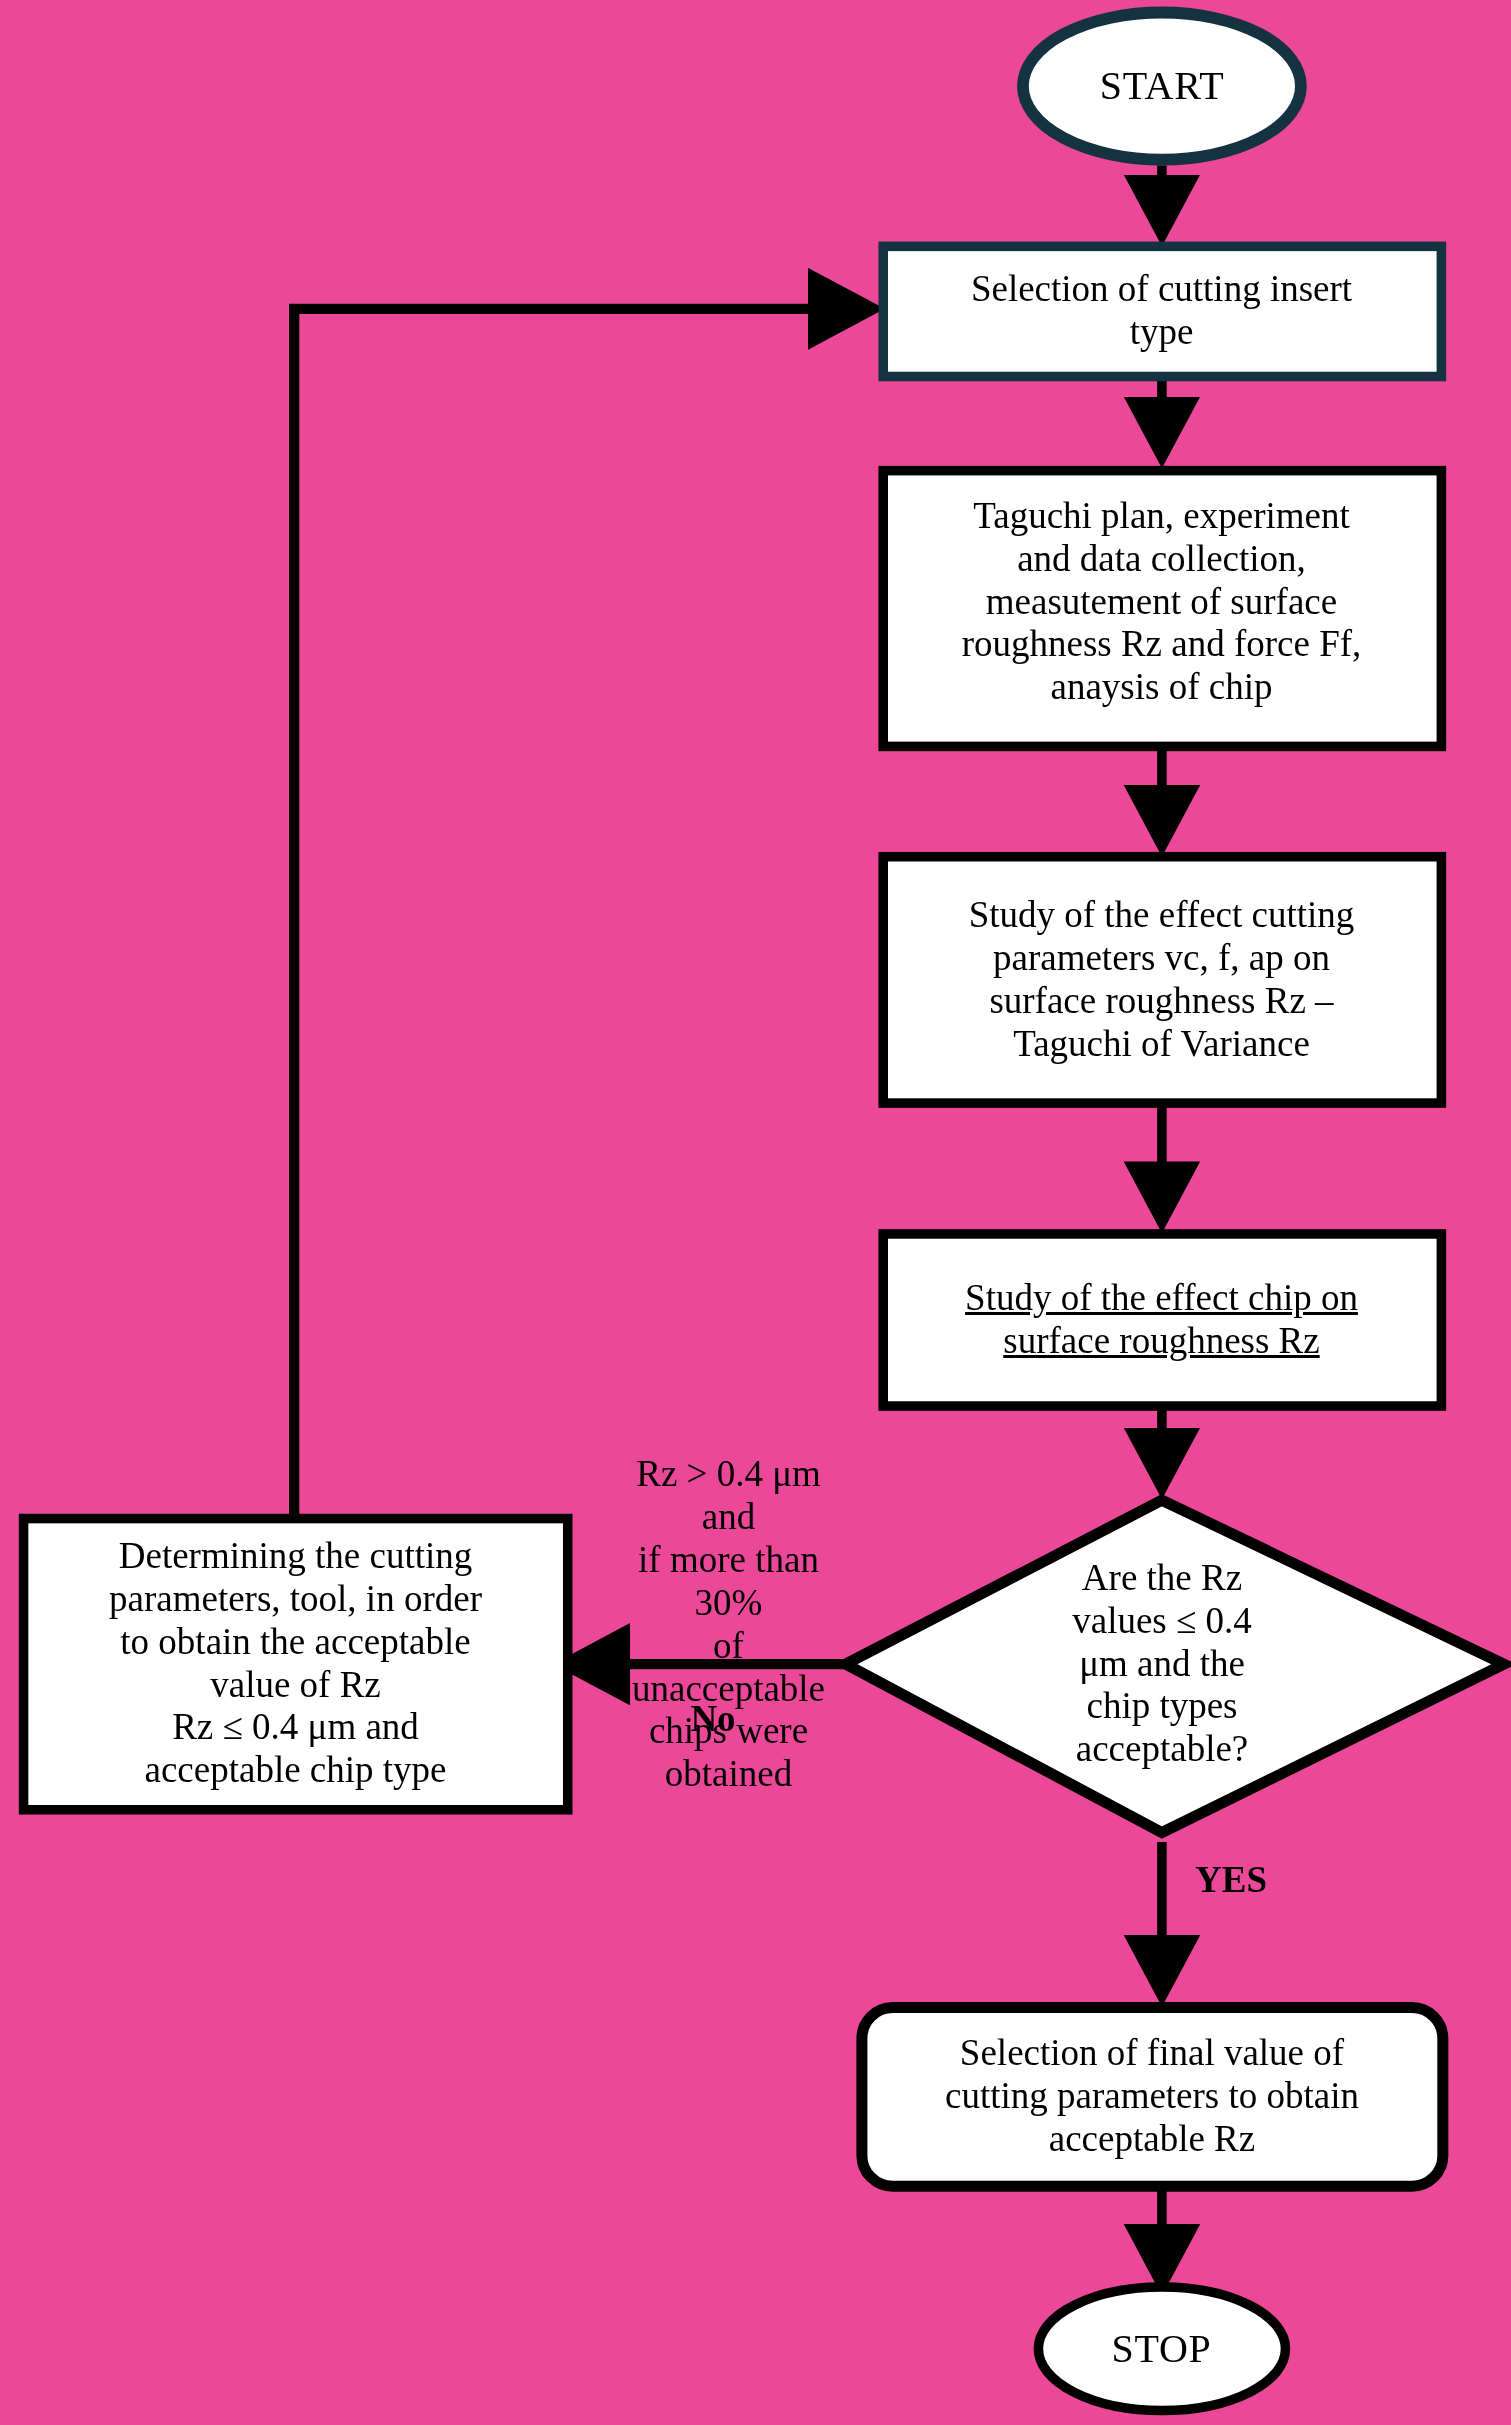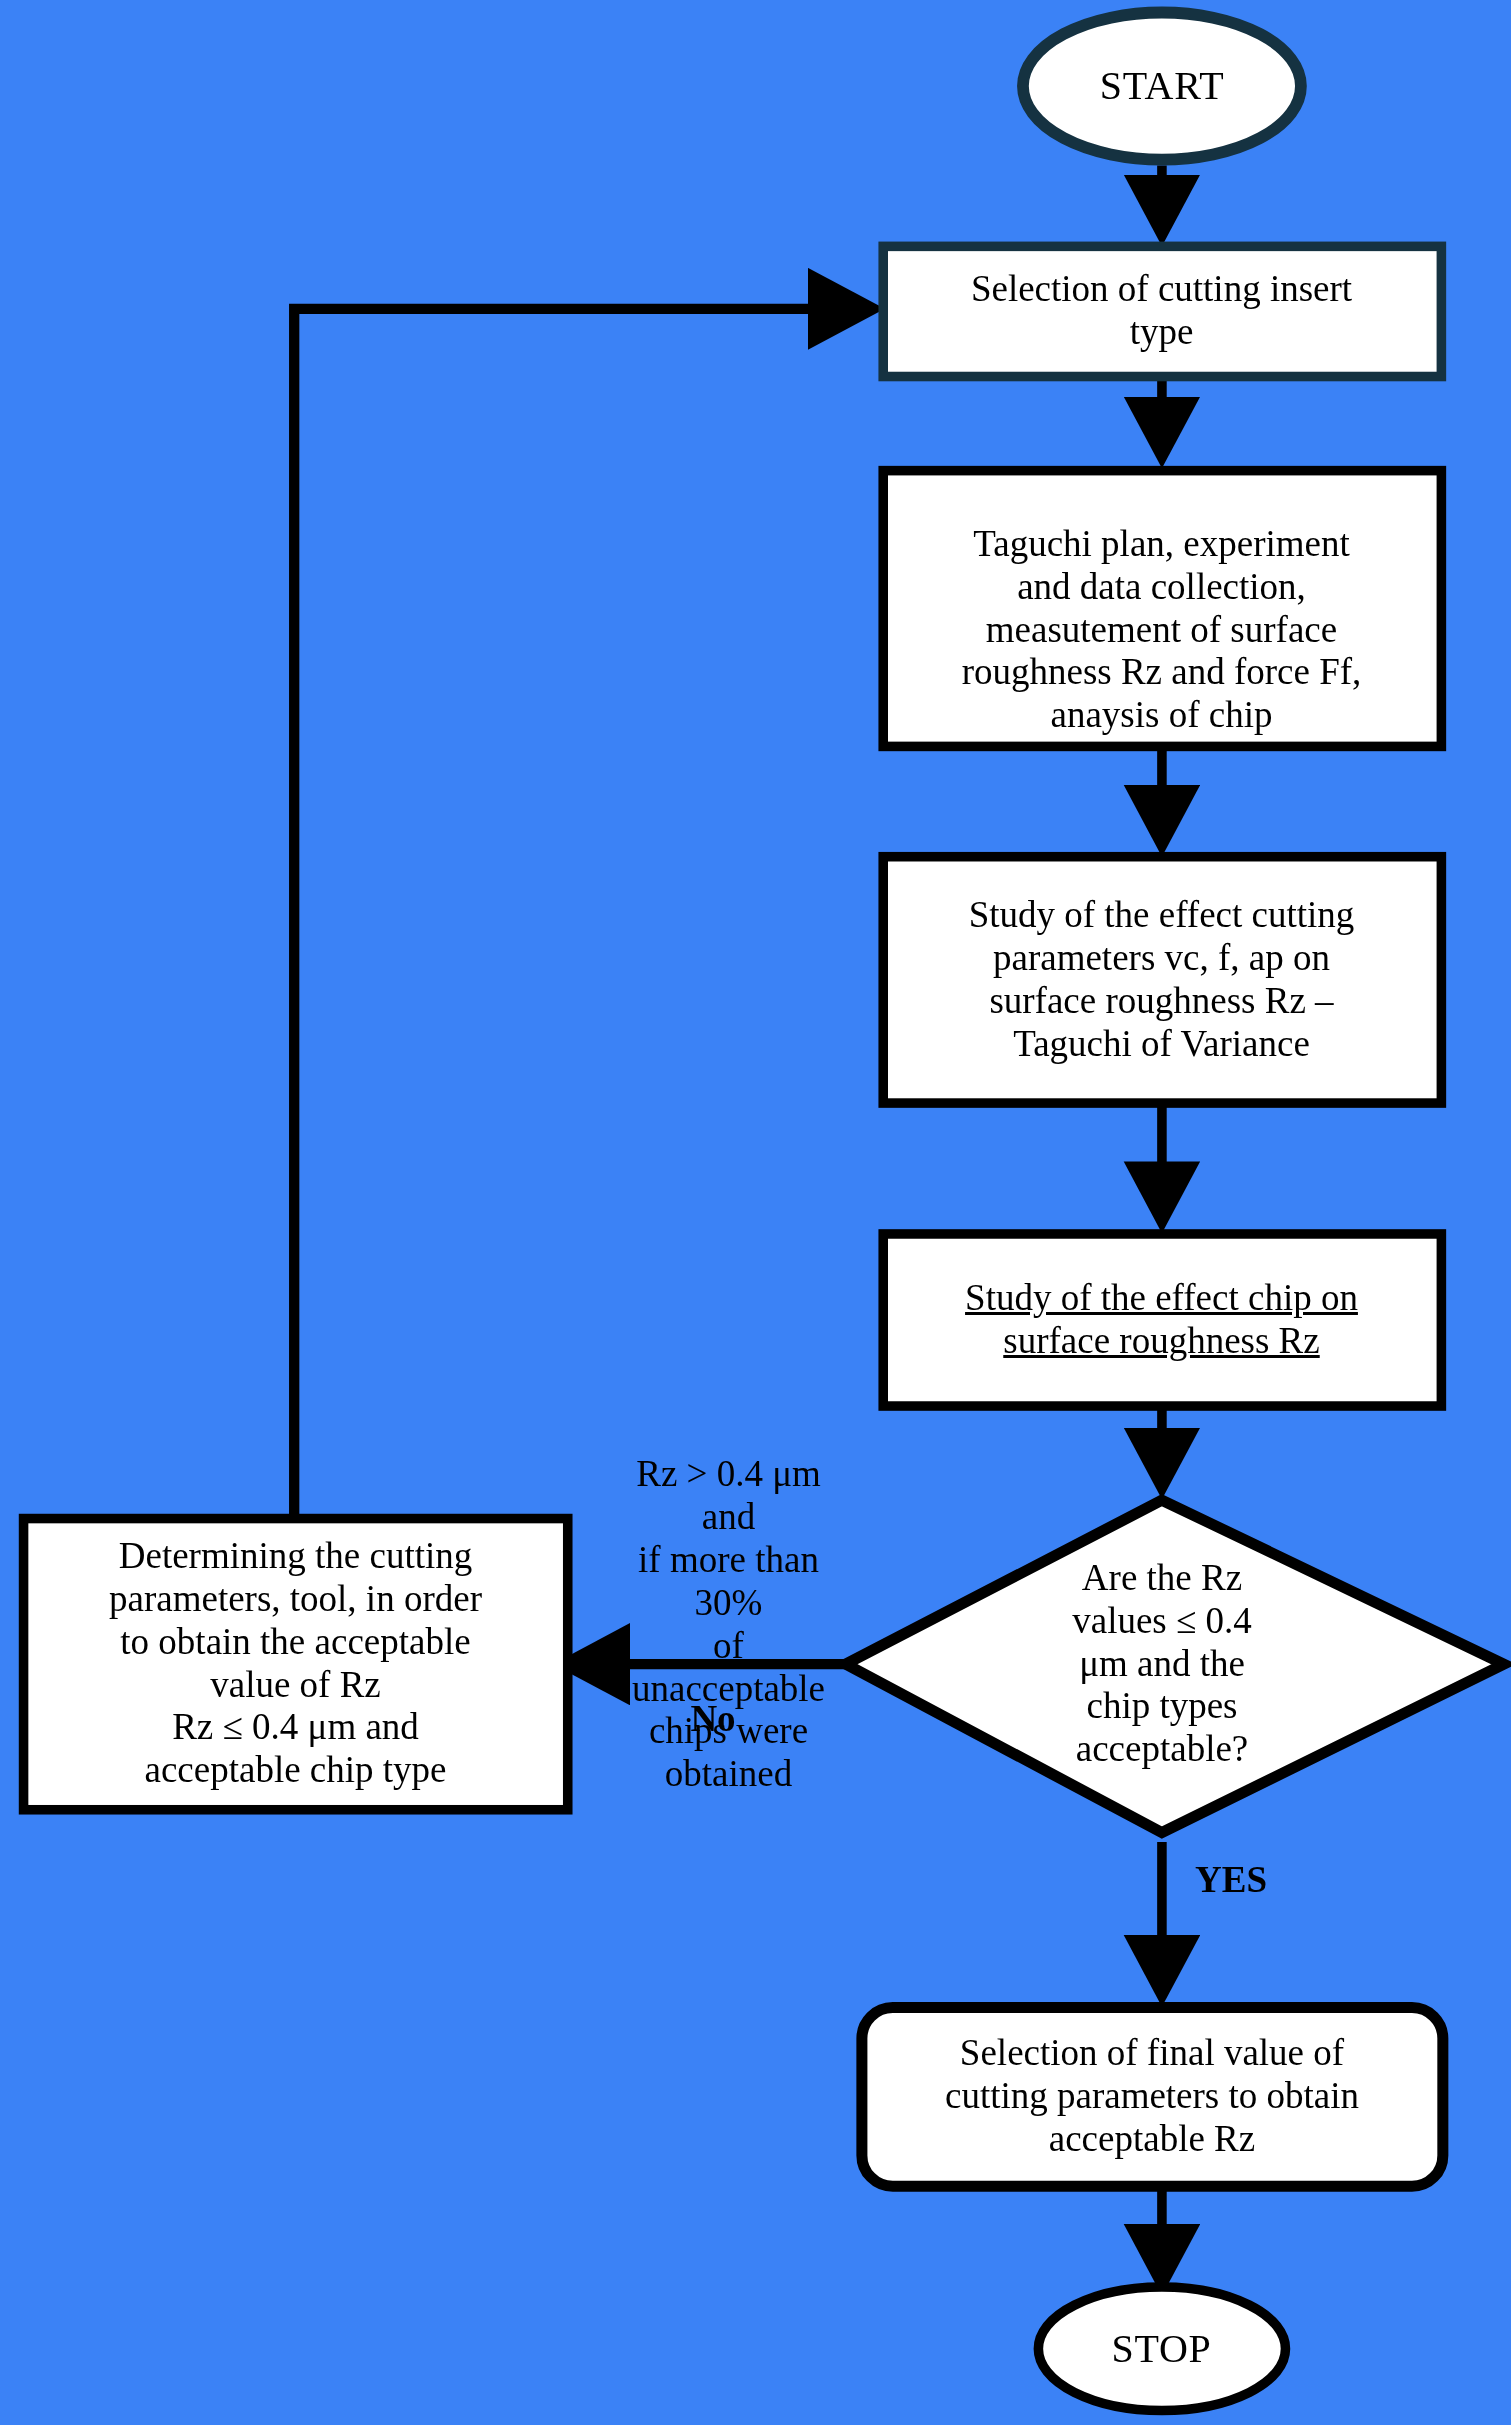--- a/index.html
+++ b/index.html
@@ -7,21 +7,21 @@
     padding: 0;
     background: #ffffff;
   }
   body {
     font-family: "Liberation Serif", "DejaVu Serif", serif;
   }
   #canvas {
     position: relative;
     width: 1512px;
     height: 2426px;
-    background: #3b82f6;
+    background: #ec4899;
     overflow: hidden;
   }
   #flow-svg {
     position: absolute;
     left: 0;
     top: 0;
     width: 1512px;
     height: 2426px;
   }
   .node-text {
@@ -109,21 +109,21 @@
     <rect x="1172" y="2730" width="790" height="243" rx="42" ry="42" fill="#ffffff" stroke="#000000" stroke-width="15"></rect>
 
     <ellipse cx="1580" cy="3194" rx="168" ry="84" fill="#ffffff" stroke="#000000" stroke-width="13"></ellipse>
   </svg>
 
   <div class="node-text terminal-label" style="left:1023px; top:12.5px; width:278px; height:147px;">START</div>
 
   <div class="node-text proc-label" style="left:890px; top:246px; width:543px; height:130px;">Selection of cutting insert
 type</div>
 
-  <div class="node-text proc-label" style="left:890px; top:492px; width:543px; height:276px;">Taguchi plan, experiment
+  <div class="node-text proc-label" style="left:890px; top:464px; width:543px; height:276px;">Taguchi plan, experiment
 and data collection,
 measutement of surface
 roughness Rz and force Ff,
 anaysis of chip</div>
 
   <div class="node-text proc-label" style="left:890px; top:857px; width:543px; height:246px;">Study of the effect cutting
 parameters vc, f, ap on
 surface roughness Rz –
 Taguchi of Variance</div>
 

